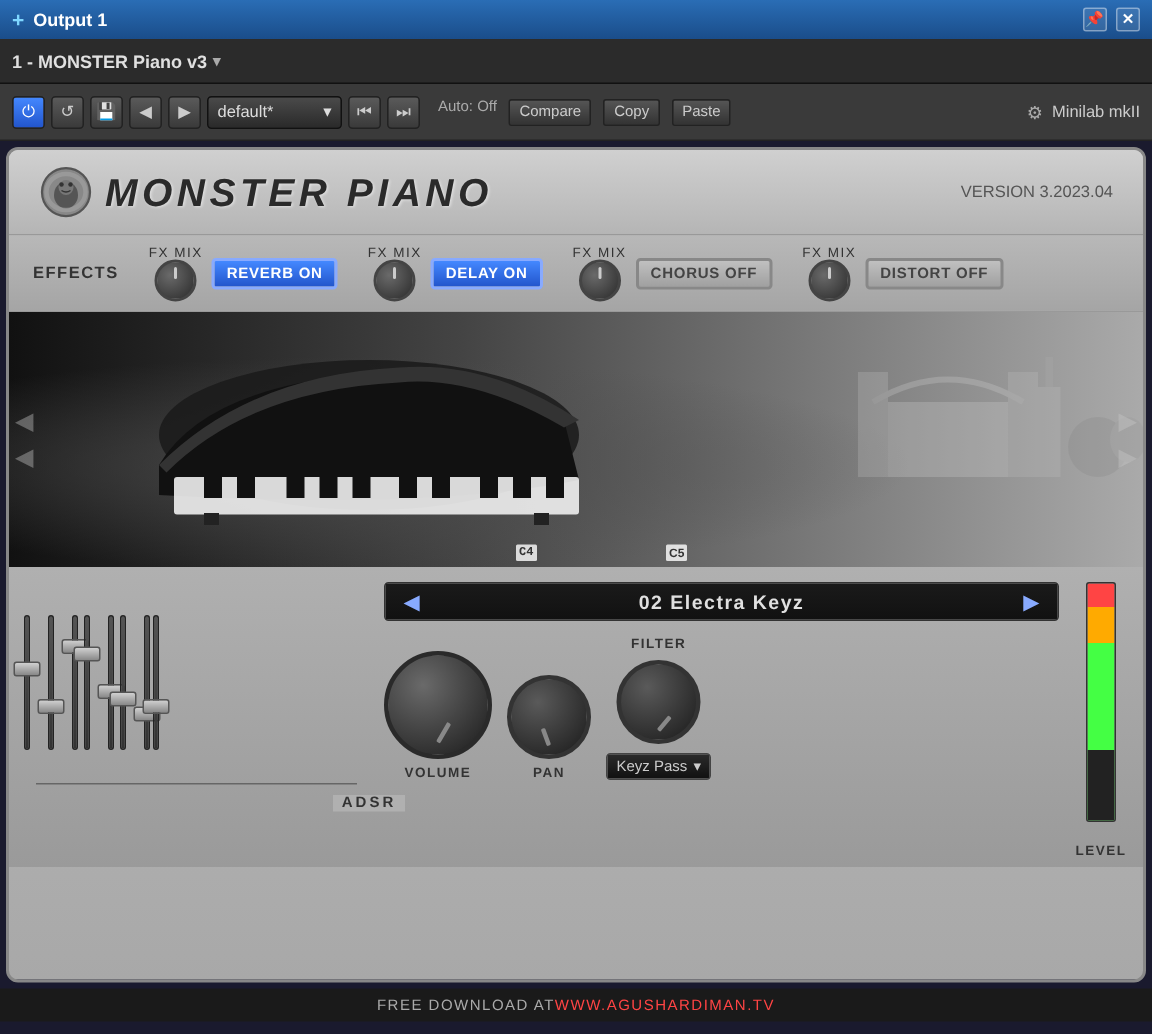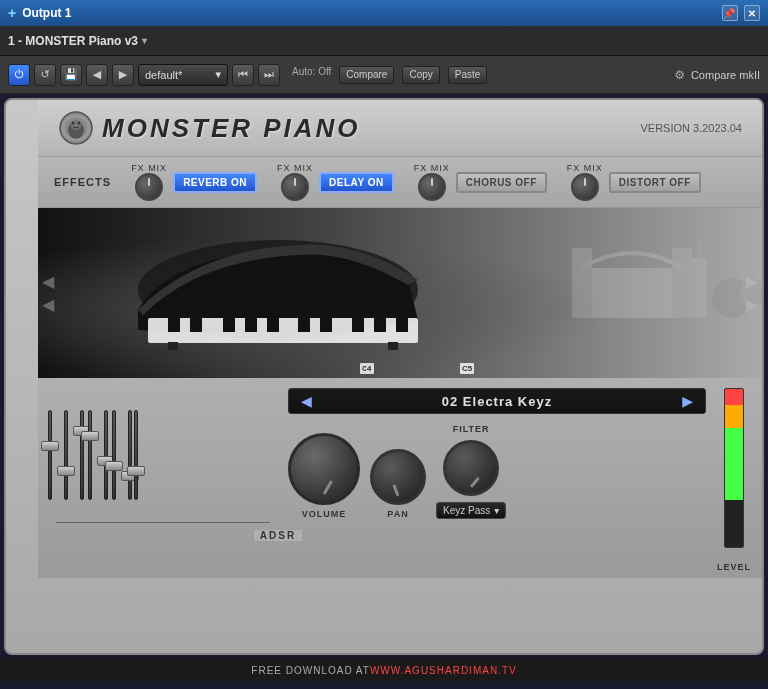--- a/index.html
+++ b/index.html
@@ -90,21 +90,20 @@
     .midi-label { color: #ccc; font-size: 11px; }
 
     
     .plugin-body {
       background: linear-gradient(to bottom, #c8c8c8, #a8a8a8);
       margin: 4px;
       border-radius: 8px;
       border: 2px solid #888;
       overflow: hidden;
       height: calc(689px - 26px - 30px - 38px - 8px - 30px);
-      padding-left: 32px;
     }
 
     
     .plugin-header {
       background: linear-gradient(to bottom, #d0d0d0, #b5b5b5);
       padding: 10px 20px;
       display: flex;
       align-items: center;
       justify-content: space-between;
       border-bottom: 1px solid #999;
@@ -434,21 +433,21 @@
   <button class="toolbar-btn">⏭</button>
   <div class="auto-compare-row">
     <span class="auto-label">Auto: Off</span>
     <button class="compare-btn">Compare</button>
     <button class="copy-btn">Copy</button>
     <button class="paste-btn">Paste</button>
   </div>
   <div class="toolbar-spacer"></div>
   <div class="toolbar-right">
     <span class="gear-icon">⚙</span>
-    <span class="midi-label">Compare mkII</span>
+    <span class="midi-label">Minilab mkII</span>
   </div>
 </div>
 
 <div class="plugin-body">
 
   <div class="plugin-header">
     <div class="plugin-logo">
       <svg class="logo-icon" viewBox="0 0 36 36">
         <circle cx="18" cy="18" r="16" fill="#888" stroke="#555" stroke-width="1.5"></circle>
         <ellipse cx="18" cy="20" rx="8" ry="9" fill="#555"></ellipse>

